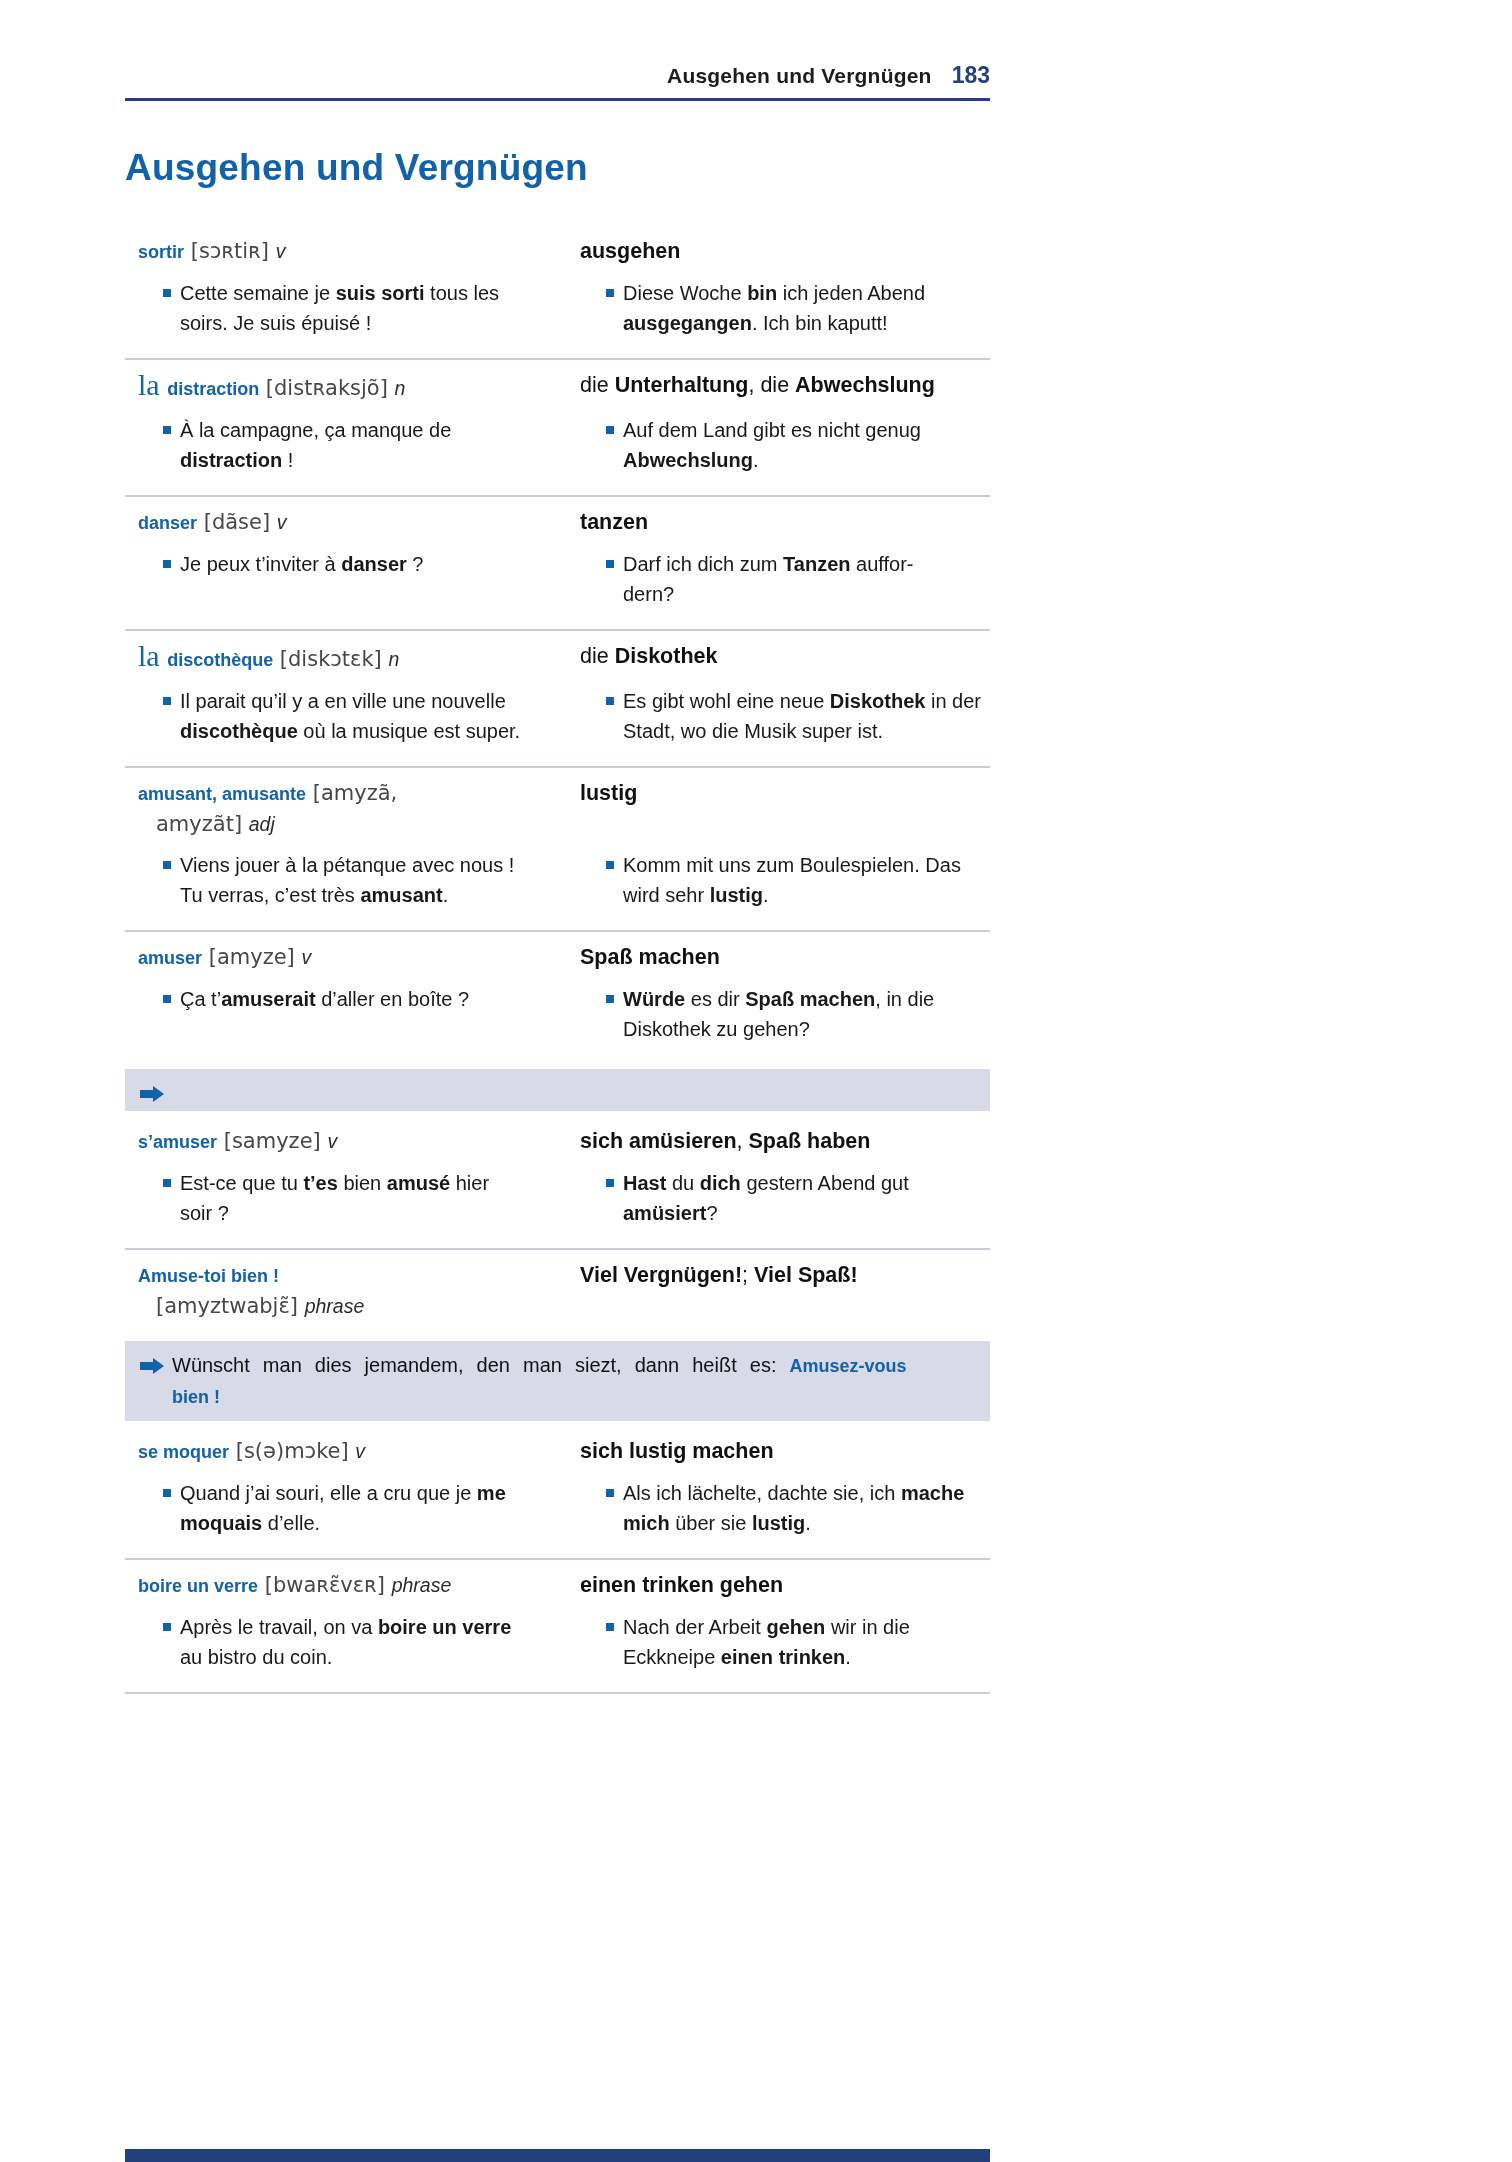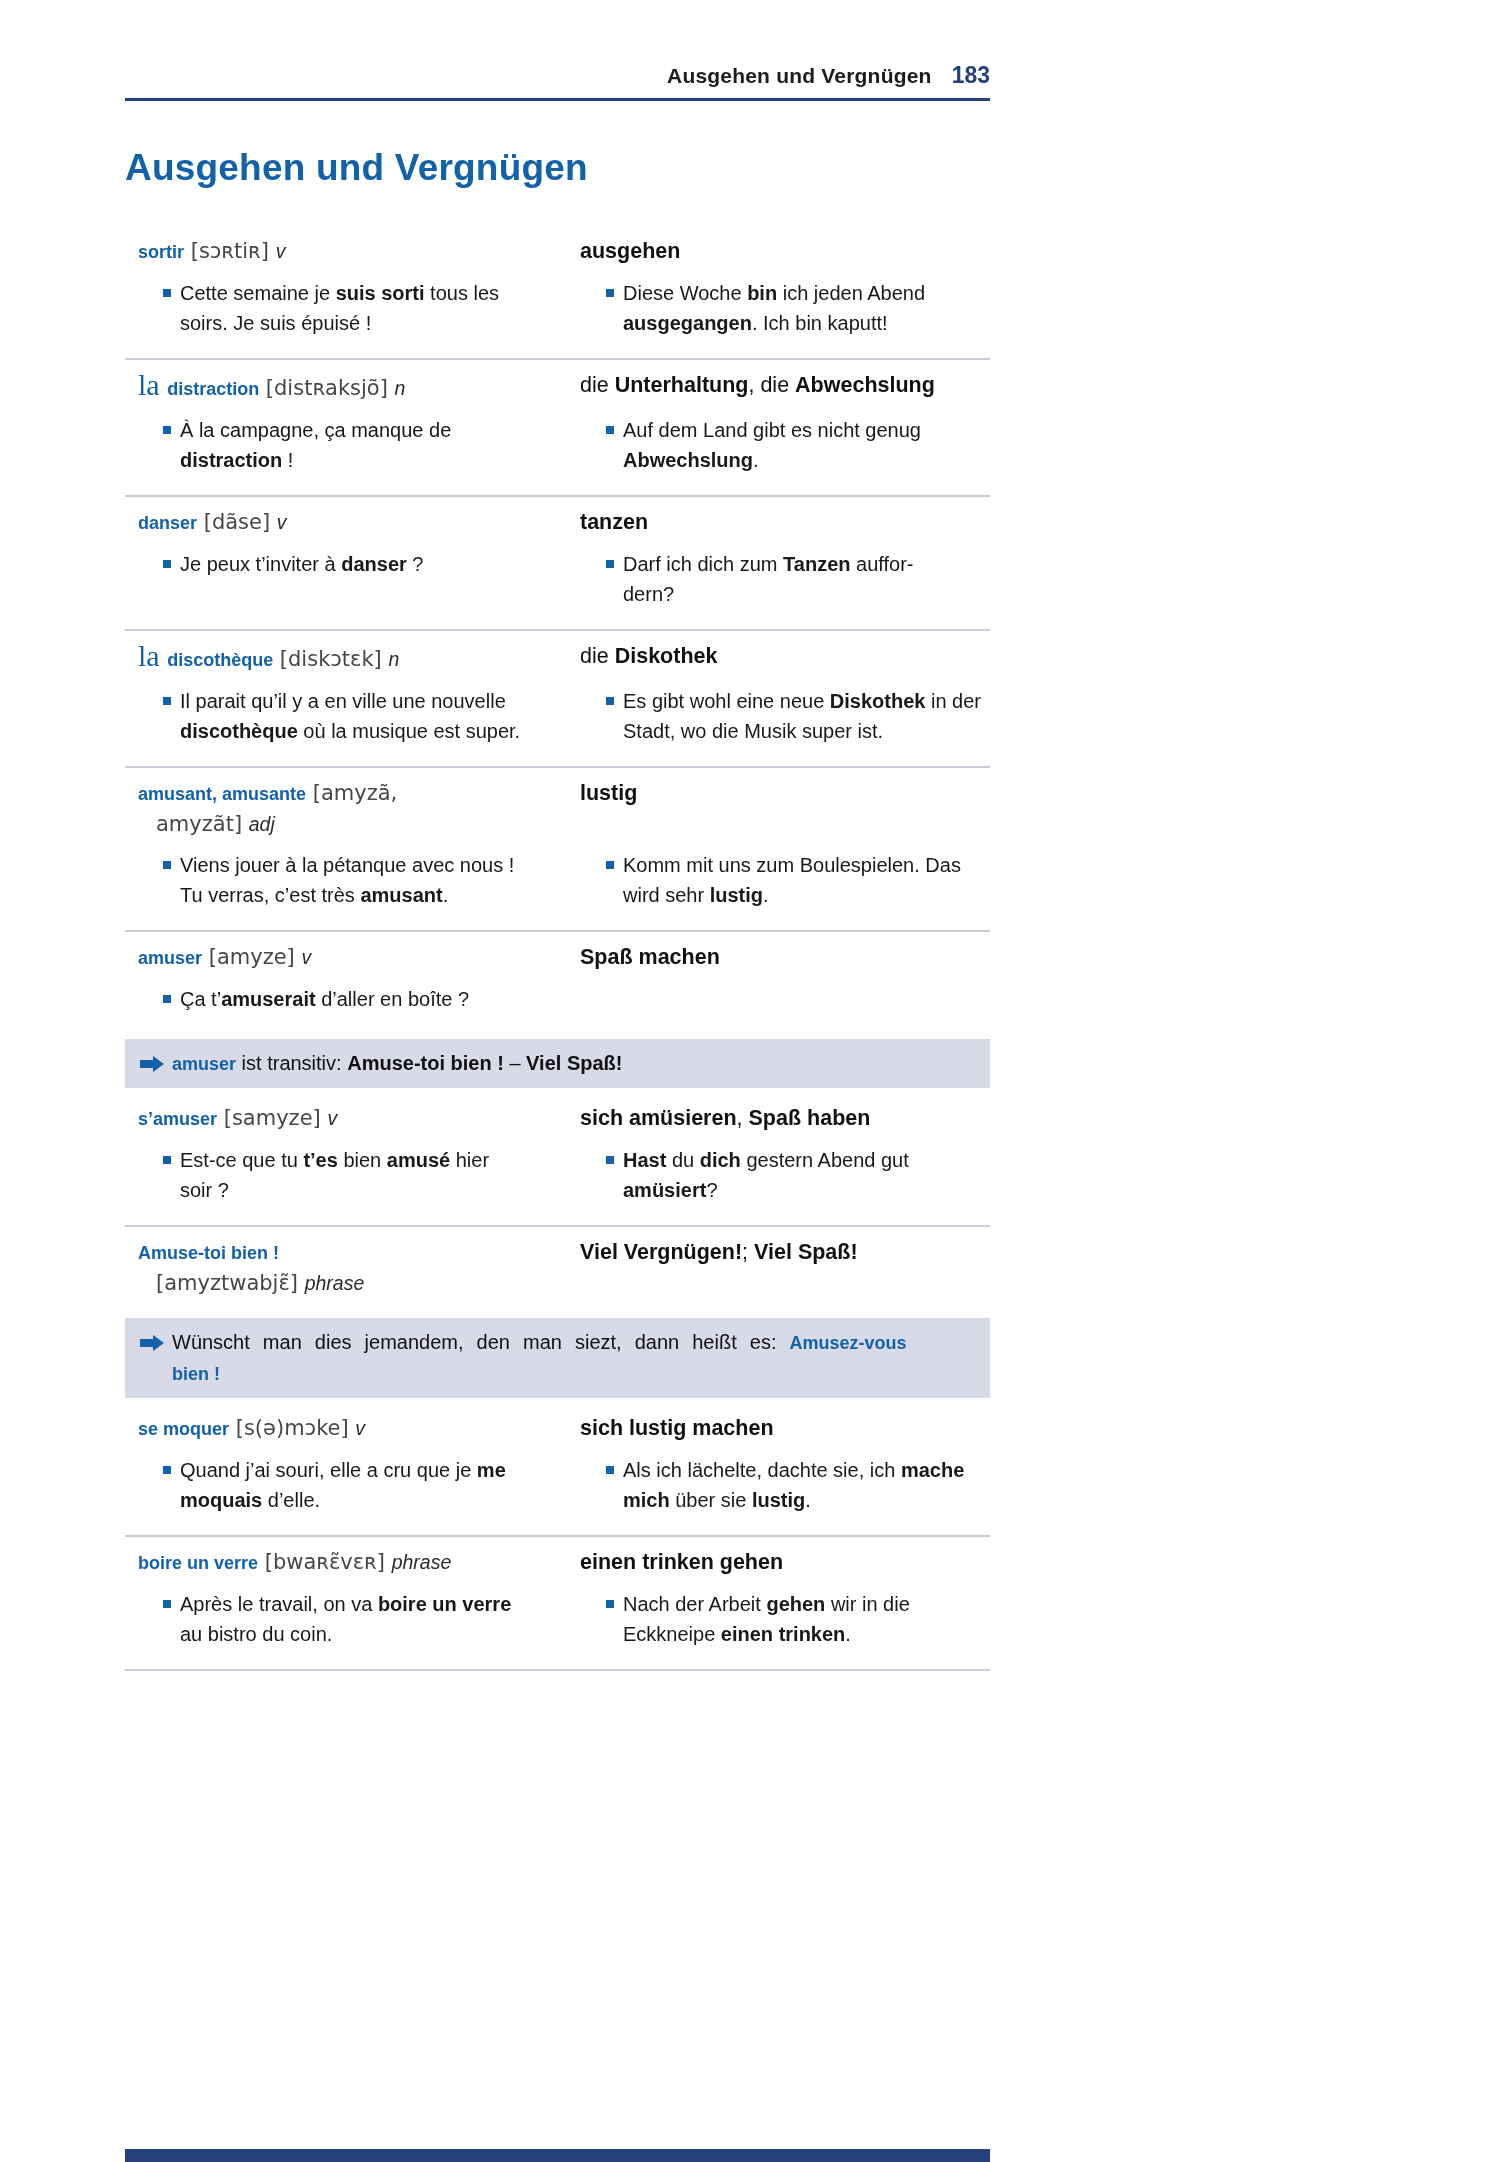--- a/index.html
+++ b/index.html
@@ -158,25 +158,30 @@
 
   <section class="entry no-divider">
     <p class="head fr-head"><span class="s-hw">amuser</span><span class="s-ph"> [amyze] </span><span class="s-pos">v</span></p>
     <p class="head de-head"><span class="s-b">Spaß machen</span></p>
     <div class="fr-ex">
   <p class="example">
     <span class="bullet"></span>
     <span class="ex-text"><span>Ça t’</span><span class="s-b">amuserait</span><span> d’aller en boîte ?</span></span>
   </p>
 </div>
+    <div class="de-ex">
+  <p class="example">
+    <span class="bullet"></span>
+    <span class="ex-text"><span class="s-b">Würde</span><span> es dir </span><span class="s-b">Spaß machen</span><span>, in die Diskothek zu gehen?</span></span>
+  </p>
+</div>
   </section>
 
   <aside class="note">
     <span class="arrow-icon"></span>
-    <p class="note-text"><span class="s-hw">amuser</span><span> ist transitiv: </span><span class="s-b">Amuse-toi bien !</span><span> – </span><span class="s-b">Viel Spaß!</span></p>
   </aside>
 
   <section class="entry">
     <p class="head fr-head"><span class="s-hw">s’amuser</span><span class="s-ph"> [samyze] </span><span class="s-pos">v</span></p>
     <p class="head de-head"><span class="s-b">sich amüsieren</span><span>, </span><span class="s-b">Spaß haben</span></p>
     <div class="fr-ex">
   <p class="example">
     <span class="bullet"></span>
     <span class="ex-text"><span>Est-ce que tu </span><span class="s-b">t’es</span><span> bien </span><span class="s-b">amusé</span><span> hier soir ?</span></span>
   </p>

